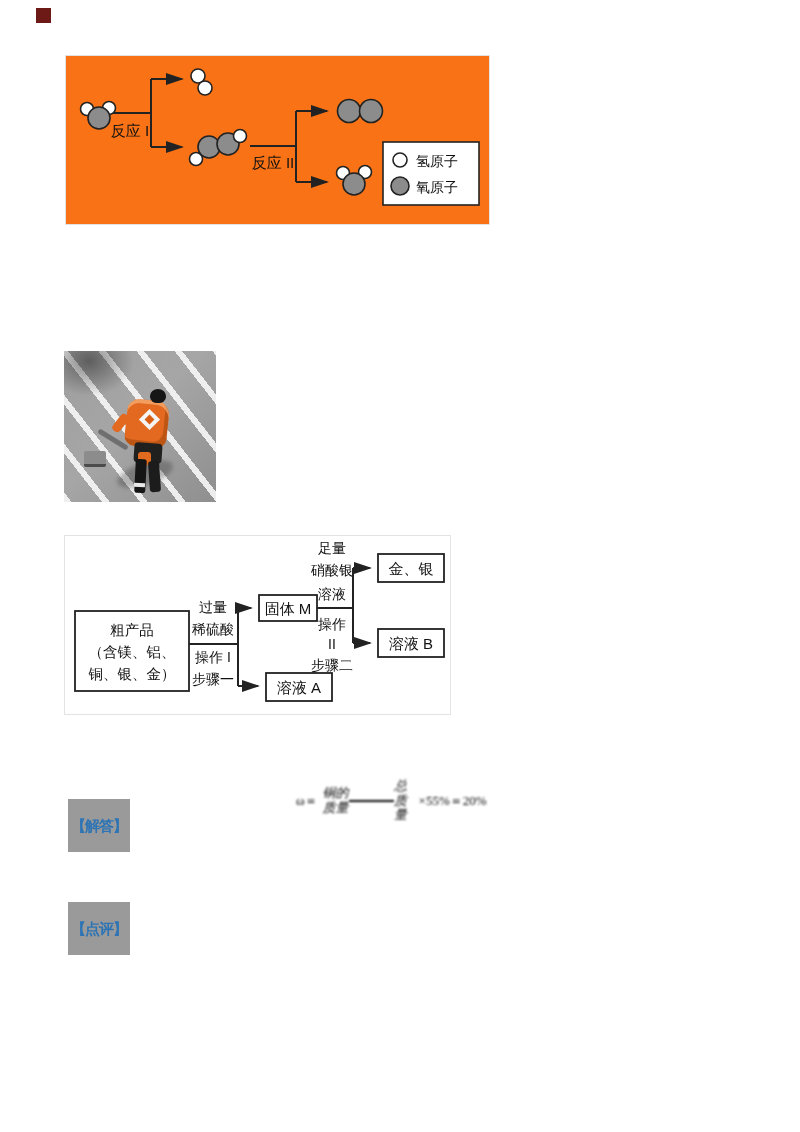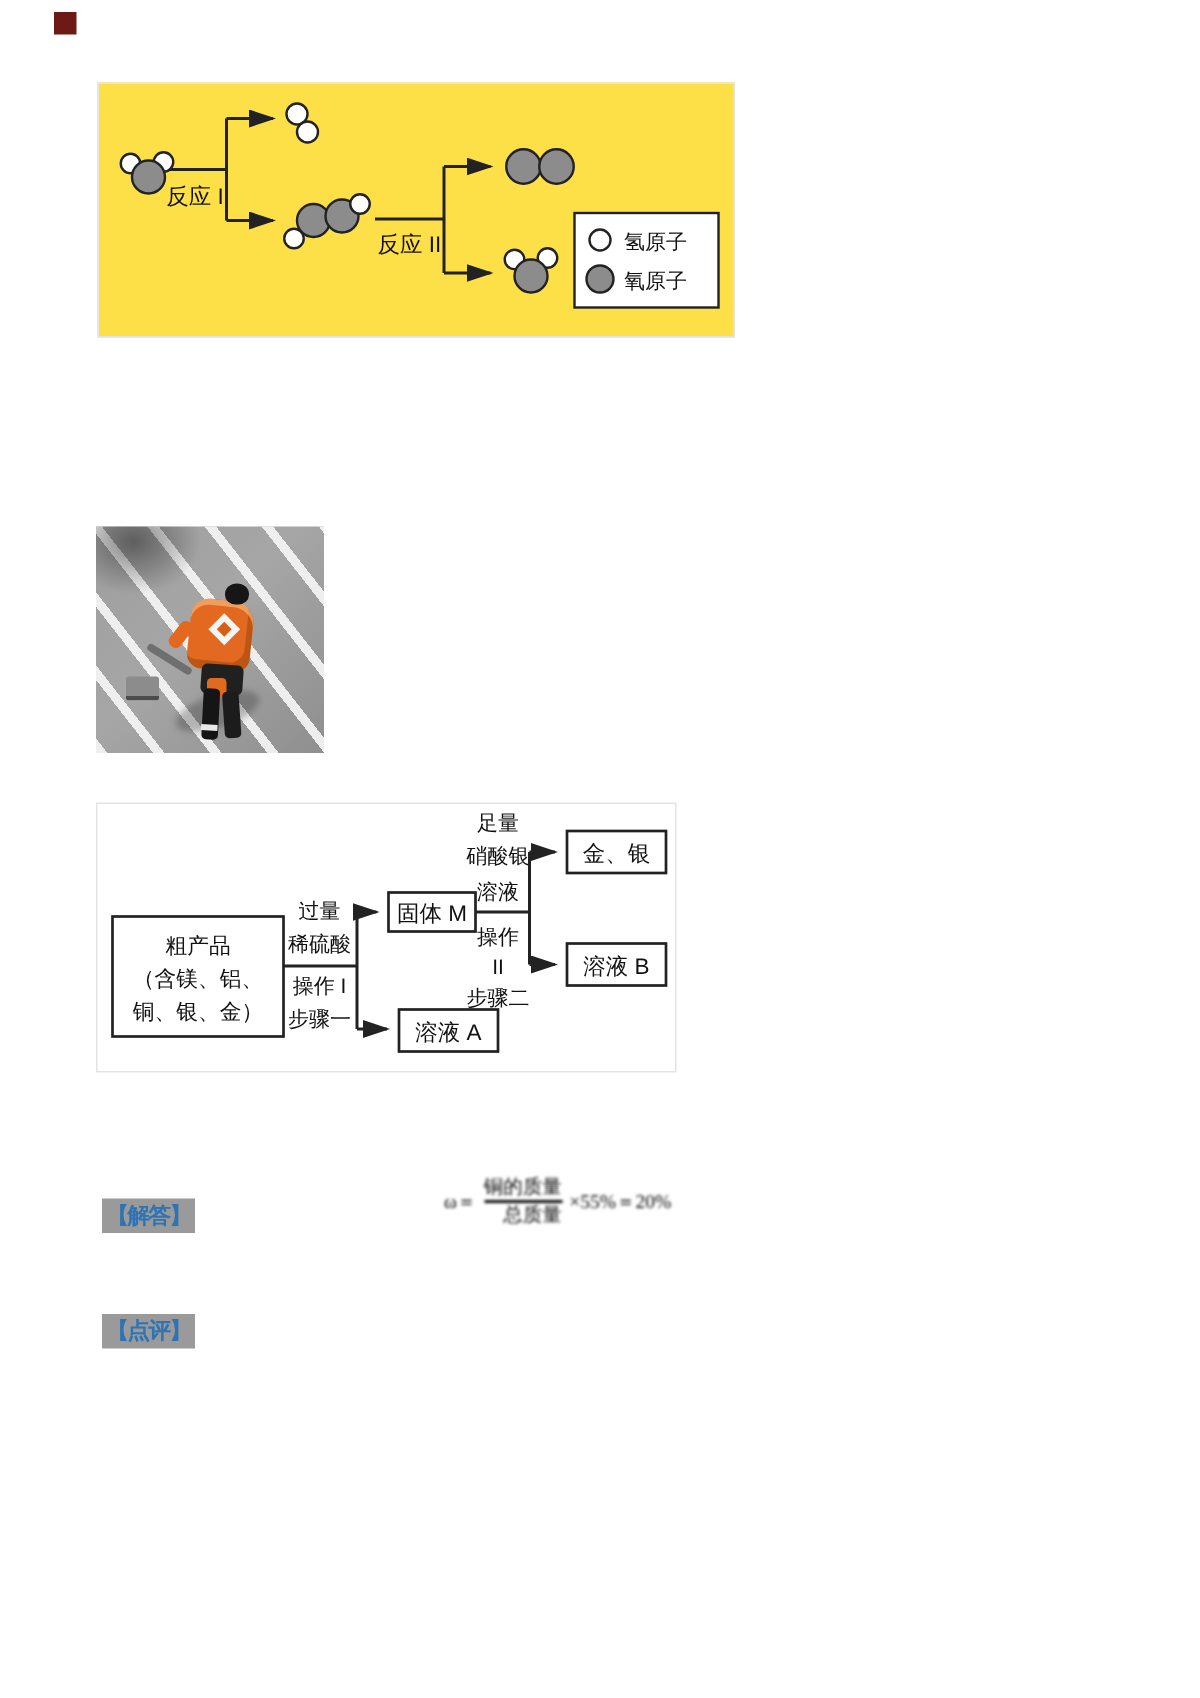--- a/index.html
+++ b/index.html
@@ -7,21 +7,21 @@
     width:800px;height:1132px;position:relative;background:#ffffff;
     font-family:"Liberation Sans","DejaVu Sans",sans-serif;color:#1a1a1a;
     overflow:hidden;
   }
   .abs{position:absolute;}
 
   
   .chip{left:36px;top:8px;width:15px;height:15px;background:#6d1a16;}
 
   
-  .mol-panel{left:65px;top:55px;width:423px;height:168px;background:#fde047;border:1px solid #e3e3e3;}
+  .mol-panel{left:65px;top:55px;width:423px;height:168px;background:#f97316;border:1px solid #e3e3e3;}
   .mol-panel svg{display:block;}
 
   
   .photo{left:64px;top:351px;width:152px;height:151px;overflow:hidden;
     background:
       repeating-linear-gradient(52deg,rgba(245,245,245,.92) 0 6px,rgba(0,0,0,0) 6px 30px),
       linear-gradient(135deg,#9e9e9e 0%,#a6a6a6 45%,#8f8f8f 100%);}
   .photo .dark-corner{position:absolute;left:-20px;top:-25px;width:90px;height:70px;
       background:radial-gradient(closest-side,rgba(40,40,40,.55),rgba(40,40,40,0));}
   .worker{position:absolute;left:0;top:0;width:100%;height:100%;}
@@ -50,28 +50,28 @@
   
   .flow-panel{left:64px;top:535px;width:385px;height:178px;background:#ffffff;border:1px solid #e3e3e3;}
 
   
   svg text{fill:#111111;}
   .stroke{stroke:#222222;stroke-width:2;fill:none;}
 
   
   .formula{left:296px;top:774px;height:54px;display:flex;align-items:center;gap:5px;
       color:#050505;font-size:13px;filter:blur(0.9px);font-family:"Liberation Serif","DejaVu Serif",serif;}
-  .frac{display:inline-flex;flex-direction:column;align-items:flex-end;line-height:1.15;}
+  .frac{display:inline-flex;flex-direction:row;align-items:center;line-height:1.15;font-style:italic;}
   .frac .bar{display:block;width:100%;height:2px;background:#060606;margin:1px 0;}
 
   
   .marker{left:68px;background:#9a9a9a;color:#2e74b5;font-weight:bold;font-size:15px;
-      line-height:1;padding:4px 3px;letter-spacing:-1px;filter:blur(0.45px);}
+      line-height:1;padding:19px 3px;letter-spacing:-1px;filter:blur(0.45px);}
   .marker.m1{top:799px;}
-  .marker.m2{top:876px;}
+  .marker.m2{top:902px;}
 </style>
 </head>
 <body>
 
 <div class="abs chip"></div>
 
 <div class="abs mol-panel">
   <svg width="423" height="168" viewBox="0 0 423 168">
     <defs>
       <marker id="ah" markerWidth="10" markerHeight="10" refX="8" refY="3" orient="auto">

